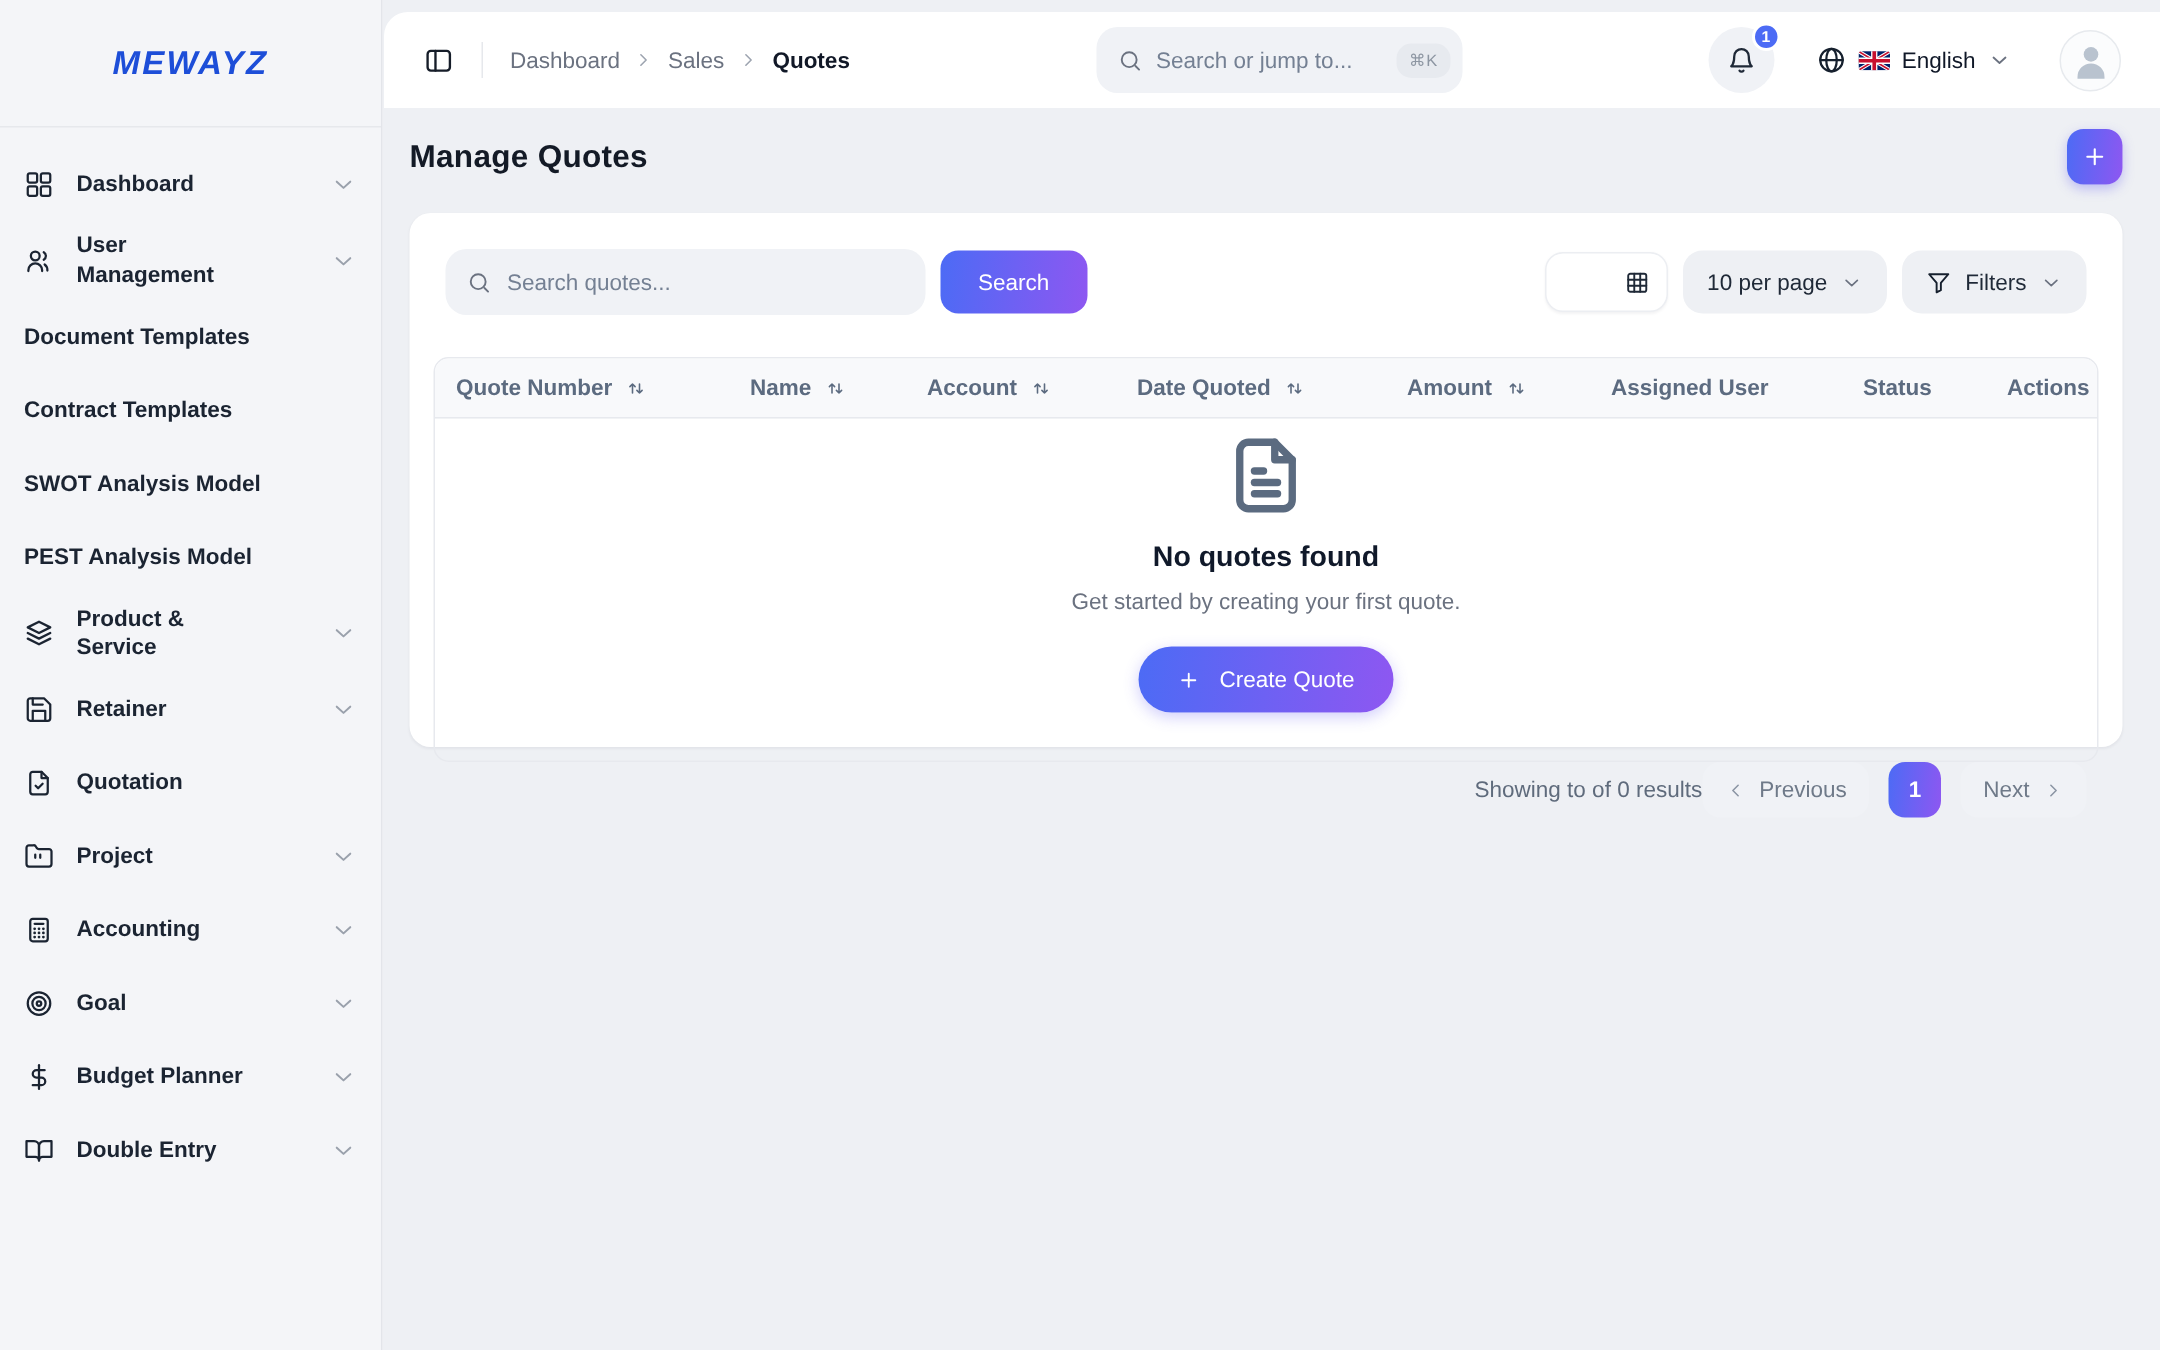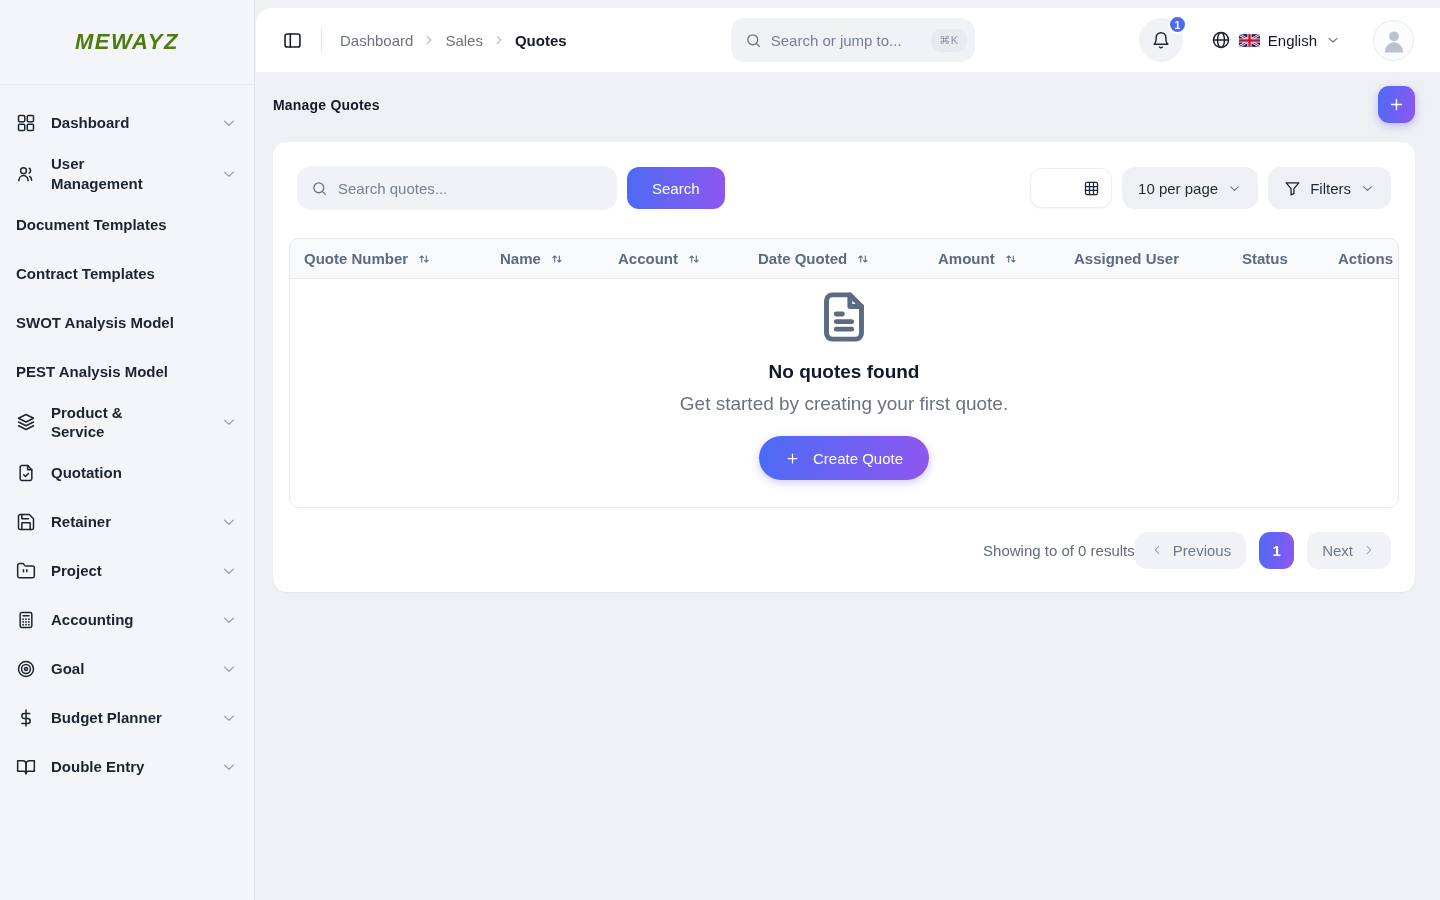--- a/index.html
+++ b/index.html
@@ -4,21 +4,21 @@
 <style>
   * { margin:0; padding:0; box-sizing:border-box; }
   html,body { width:1440px; height:900px; overflow:hidden; }
   body { font-family:"Liberation Sans", sans-serif; background:#eef0f4; color:#1b2432; }
 
   svg.ic { fill:none; stroke:currentColor; stroke-width:1.8; stroke-linecap:round; stroke-linejoin:round; display:block; }
 
   
   .sidebar { position:fixed; left:0; top:0; width:255px; height:900px; background:#f4f5f8; border-right:1px solid #e3e5ea; z-index:5; }
   .logo-wrap { height:85px; display:flex; align-items:center; justify-content:center; border-bottom:1px solid #e6e8ec; }
-  .logo { font-size:22px; font-weight:800; font-style:italic; letter-spacing:1.5px; color:#4d7c0f;text-align:center; }
+  .logo { font-size:22px; font-weight:800; font-style:italic; letter-spacing:1.5px; color:#1d4ed8;text-align:center; }
   .nav { padding:20px 16px 0 16px; }
   .nav-item { display:flex; align-items:center; min-height:36px; margin-bottom:13px; cursor:pointer; border-radius:10px; }
   .nav-icon { width:20px; height:20px; margin-right:15px; flex:none; color:#1b2432; }
   .nav-icon svg { width:20px; height:20px; }
   .nav-label { font-size:15px; font-weight:700; color:#1b2432; line-height:1.32; }
   .has-icon .nav-label { max-width:115px; }
   .nav-spacer { flex:1; }
   .nav-chevron { color:#9aa1ac; width:18px; height:18px; flex:none; }
   .nav-chevron svg { width:18px; height:18px; }
 
@@ -53,26 +53,26 @@
   .flag { border-radius:2.5px; overflow:hidden; display:block; }
   .lang-label { font-size:15px; color:#101828; }
   .lang-chev { color:#6b7280; width:16px; height:16px; }
   .lang-chev svg { width:16px; height:16px; }
   .avatar { width:41px; height:41px; border-radius:50%; background:#fbfcfd; border:1px solid #e7eaee; margin-left:32px; display:flex; align-items:center; justify-content:center; overflow:hidden; cursor:pointer; }
   .avatar svg { width:30px; height:30px; }
 
   
   .content { flex:1; padding:14px 25px 0 17px; }
   .title-row { display:flex; align-items:center; justify-content:space-between; }
-  .page-title { font-size:14px; font-weight:800; color:#131a26; letter-spacing:.2px; }
+  .page-title { font-size:21px; font-weight:800; color:#131a26; letter-spacing:.2px; }
   .grad { background:linear-gradient(97deg, var(--accent-gradient-start,#4c6bf5) 0%, var(--accent-gradient-end,#8e57f1) 100%); }
   .add-btn { width:37px; height:37px; border-radius:11px; border:none; color:#fff; display:flex; align-items:center; justify-content:center; cursor:pointer; box-shadow:0 3px 8px rgba(98,88,242,.35); }
   .add-btn svg { width:17px; height:17px; stroke-width:2; }
 
-  .card { margin-top:19px; background:#ffffff; border-radius:14px; height:450px; box-shadow:0 1px 2px rgba(16,24,40,.05); display:flex; flex-direction:column; }
+  .card { margin-top:19px; background:#ffffff; border-radius:14px; height:356px; box-shadow:0 1px 2px rgba(16,24,40,.05); display:flex; flex-direction:column; }
   .card-toolbar { display:flex; align-items:center; padding:24px 24px 0 24px; flex:none; }
   .quote-search { width:320px; height:44px; background:#f0f2f6; border-radius:14px; display:flex; align-items:center; padding:0 14px; gap:10px; }
   .quote-search .mag { color:#6b7280; width:17px; height:17px; flex:none; }
   .quote-search .mag svg { width:17px; height:17px; }
   .quote-search input { flex:1; min-width:0; border:none; background:transparent; outline:none; font-size:15px; color:#374151; font-family:"Liberation Sans",sans-serif; }
   .quote-search input::placeholder { color:#748093; }
   .search-btn { margin-left:10px; height:42px; padding:0 25px; border:none; border-radius:12px; color:#fff; font-size:15px; font-weight:400; cursor:pointer; font-family:"Liberation Sans",sans-serif; }
   .toolbar-spacer { flex:1; }
   .view-toggle { display:flex; height:40px; border-radius:12px; background:#fff; border:1px solid #eceef2; box-shadow:0 1px 2px rgba(16,24,40,.05); overflow:hidden; }
   .vt-seg { width:40px; border:none; background:transparent; display:flex; align-items:center; justify-content:center; cursor:pointer; color:#1f2937; }
@@ -88,21 +88,21 @@
   .thead { display:flex; height:40px; background:#f8f9fb; border-bottom:1px solid #e7e9ee; align-items:center; flex:none; }
   .th { display:flex; align-items:center; gap:8px; padding-left:14px; font-size:15px; font-weight:700; color:#5c6b80; white-space:nowrap; }
   .sort { width:16px; height:16px; color:#5c6b80; flex:none; cursor:pointer; }
   .sort svg { width:16px; height:16px; stroke-width:1.6; }
   .c0{width:196px;} .c1{width:118px;} .c2{width:140px;} .c3{width:180px;} .c4{width:136px;} .c5{width:168px;} .c6{width:96px;} .c7{flex:1;}
 
   .tbody-empty { flex:1; display:flex; flex-direction:column; align-items:center; justify-content:flex-start; padding:10px 0 16px 0; }
   .empty-icon { color:#5b6b80; width:56px; height:56px; }
   .empty-icon svg { width:56px; height:56px; stroke-width:2.1; }
   .empty-title { margin-top:16px; font-size:19px; font-weight:800; color:#10192a; }
-  .empty-sub { margin-top:10px; font-size:19px; color:#6b7280; }
+  .empty-sub { margin-top:10px; font-size:15px; color:#6b7280; }
   .create-btn { margin-top:21px; height:44px; border:none; border-radius:22px; padding:0 26px; color:#fff; font-size:15px; display:flex; align-items:center; gap:13px; cursor:pointer; font-family:"Liberation Sans",sans-serif; box-shadow:0 3px 10px rgba(98,88,242,.3); }
   .create-btn svg { width:15px; height:15px; stroke-width:2; }
 
   .card-footer { flex:1; display:flex; align-items:center; justify-content:flex-end; padding:0 24px; }
   .results-summary { font-size:15px; color:#5f6b7c; }
   .pager { display:flex; align-items:center; gap:13px; }
   .page-nav { height:37px; background:#f0f2f6; border:none; border-radius:12px; padding:0 15px; display:flex; align-items:center; gap:9px; font-size:15px; color:#6f7a89; cursor:pointer; font-family:"Liberation Sans",sans-serif; }
   .page-nav .chev { width:14px; height:14px; color:#8a94a3; }
   .page-nav .chev svg { width:14px; height:14px; }
   .page-current { width:35px; height:37px; border:none; border-radius:11px; color:#fff; font-size:15px; font-weight:600; display:flex; align-items:center; justify-content:center; cursor:pointer; }
@@ -178,43 +178,43 @@
       <span class="nav-chevron">
           <svg class="ic" viewBox="0 0 24 24">
             <polyline points="6 9.5 12 15 18 9.5"></polyline>
           </svg>
         </span>
     </div>
 
     <div class="nav-item has-icon">
       <span class="nav-icon">
           <svg class="ic" viewBox="0 0 24 24">
+            <path d="M19 21H5a2 2 0 0 1-2-2V5a2 2 0 0 1 2-2h11l5 5v11a2 2 0 0 1-2 2z"></path>
+            <path d="M17 21v-8H7v8"></path>
+            <path d="M7 3v5h8"></path>
+          </svg>
+        </span>
+      <span class="nav-label">Retainer</span>
+      <span class="nav-spacer"></span>
+      <span class="nav-chevron">
+          <svg class="ic" viewBox="0 0 24 24">
+            <polyline points="6 9.5 12 15 18 9.5"></polyline>
+          </svg>
+        </span>
+    </div>
+
+    <div class="nav-item has-icon">
+      <span class="nav-icon">
+          <svg class="ic" viewBox="0 0 24 24">
             <path d="M14 3H7a2 2 0 0 0-2 2v14a2 2 0 0 0 2 2h10a2 2 0 0 0 2-2V8z"></path>
             <path d="M14 3v5h5"></path>
             <path d="m9.3 14.2 2 2 3.6-3.6"></path>
           </svg>
         </span>
       <span class="nav-label">Quotation</span>
-    </div>
-
-    <div class="nav-item has-icon">
-      <span class="nav-icon">
-          <svg class="ic" viewBox="0 0 24 24">
-            <path d="M19 21H5a2 2 0 0 1-2-2V5a2 2 0 0 1 2-2h11l5 5v11a2 2 0 0 1-2 2z"></path>
-            <path d="M17 21v-8H7v8"></path>
-            <path d="M7 3v5h8"></path>
-          </svg>
-        </span>
-      <span class="nav-label">Retainer</span>
-      <span class="nav-spacer"></span>
-      <span class="nav-chevron">
-          <svg class="ic" viewBox="0 0 24 24">
-            <polyline points="6 9.5 12 15 18 9.5"></polyline>
-          </svg>
-        </span>
     </div>
 
     <div class="nav-item has-icon">
       <span class="nav-icon">
           <svg class="ic" viewBox="0 0 24 24">
             <path d="M4 20h16a2 2 0 0 0 2-2V8a2 2 0 0 0-2-2h-8.2a2 2 0 0 1-1.6-.8l-.9-1.4A2 2 0 0 0 7.6 3H4a2 2 0 0 0-2 2v13a2 2 0 0 0 2 2z"></path>
             <path d="M9 10.5v2.5"></path>
             <path d="M13 10.5v2.5"></path>
           </svg>
         </span>

